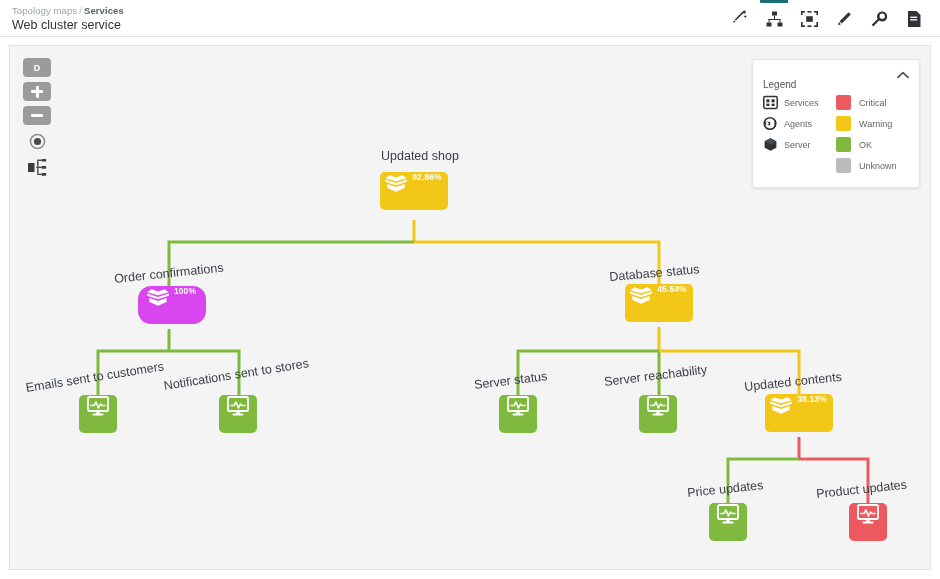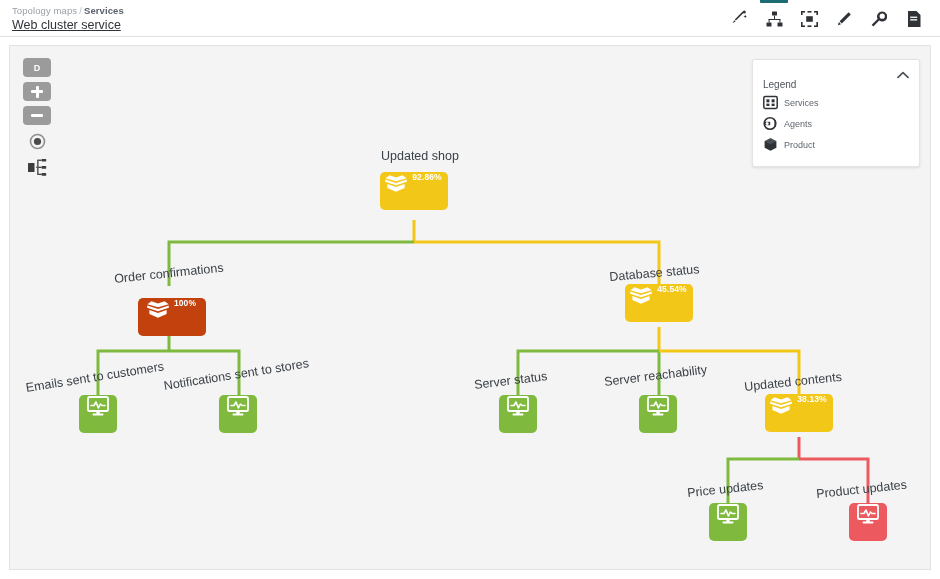--- a/index.html
+++ b/index.html
@@ -18,21 +18,21 @@
     box-sizing:border-box;
   }
   .breadcrumb{
     position:absolute;left:12px;top:5px;
     font-size:9.5px;color:#9aa1a9;letter-spacing:.1px;white-space:nowrap;
   }
   .breadcrumb .crumb-strong{color:#5a626b;font-weight:bold;}
   .breadcrumb .crumb-sep{color:#b6bcc3;padding:0 2px;}
   .page-title{
     position:absolute;left:12px;top:18px;
-    font-size:12.5px;color:#2f3338;white-space:nowrap;text-decoration:underline;
+    font-size:12.5px;color:#2f3338;white-space:nowrap;
   }
   .header-tools{
     position:absolute;right:16px;top:0;height:37px;
     display:flex;align-items:center;gap:15px;
   }
   .htool{
     position:relative;width:20px;height:37px;
     display:flex;align-items:center;justify-content:center;
     cursor:pointer;
   }
@@ -270,21 +270,21 @@
               <path d="M3.4 11.9l8.6 3v4.8l-8.6-3.6z"></path>
               <path d="M20.6 11.9l-8.6 3v4.8l8.6-3.6z"></path>
             </g>
           </svg>
           <span class="node-pct">92.86%</span>
         </div>
       </div>
 
       <div class="node">
         <div class="node-label" style="left:105px;top:226px;transform:rotate(-6deg);">Order confirmations</div>
-        <div class="node-box service" style="left:128px;top:252px;background:#c2410c;">
+        <div class="node-box service" style="left:128px;top:240px;background:#d946ef;border-radius:13px;">
           <svg class="ico-svg" width="24" height="22" viewBox="0 0 24 22">
             <g fill="#ffffff">
               <path d="M12 9.3l10.6-3.1-4-2.9L12 5.6 5.4 3.3l-4 2.9z"></path>
               <path d="M1.2 7.6v2.1L12 13.2V11z"></path>
               <path d="M22.8 7.6v2.1L12 13.2V11z"></path>
               <path d="M3.4 11.9l8.6 3v4.8l-8.6-3.6z"></path>
               <path d="M20.6 11.9l-8.6 3v4.8l8.6-3.6z"></path>
             </g>
           </svg>
           <span class="node-pct">100%</span>
@@ -444,22 +444,40 @@
             </span>
             <span class="lg-txt">Agents</span>
           </div>
           <div class="lg-row">
             <span class="lg-ico">
               <svg width="15" height="15" viewBox="0 0 15 15">
                 <path d="M7.5 1.2l5.9 3v6.6l-5.9 3-5.9-3V4.2z" fill="#2f3338"></path>
                 <path d="M7.5 1.2l5.9 3-5.9 3-5.9-3z" fill="#4a4f55"></path>
               </svg>
             </span>
-            <span class="lg-txt">Product</span>
-          </div>
-        </div>
-
+            <span class="lg-txt">Server</span>
+          </div>
+        </div>
+
+        <div class="legend-col stats">
+          <div class="lg-row">
+            <span class="lg-swatch" style="background:#ec5a5f;"></span>
+            <span class="lg-txt">Critical</span>
+          </div>
+          <div class="lg-row">
+            <span class="lg-swatch" style="background:#f2c718;"></span>
+            <span class="lg-txt">Warning</span>
+          </div>
+          <div class="lg-row">
+            <span class="lg-swatch" style="background:#7fba3f;"></span>
+            <span class="lg-txt">OK</span>
+          </div>
+          <div class="lg-row">
+            <span class="lg-swatch" style="background:#bbbbbb;"></span>
+            <span class="lg-txt">Unknown</span>
+          </div>
+        </div>
 
       </div>
     </div>
 
   </div>
 </div>
 
 </body></html>

